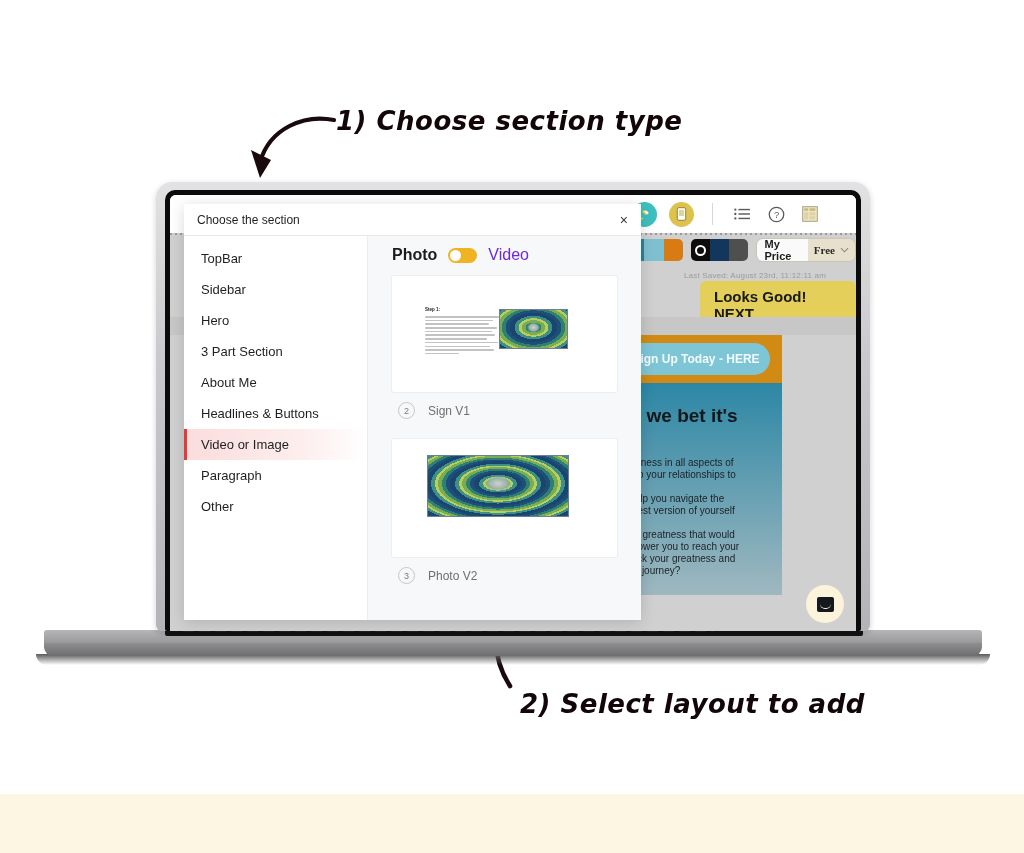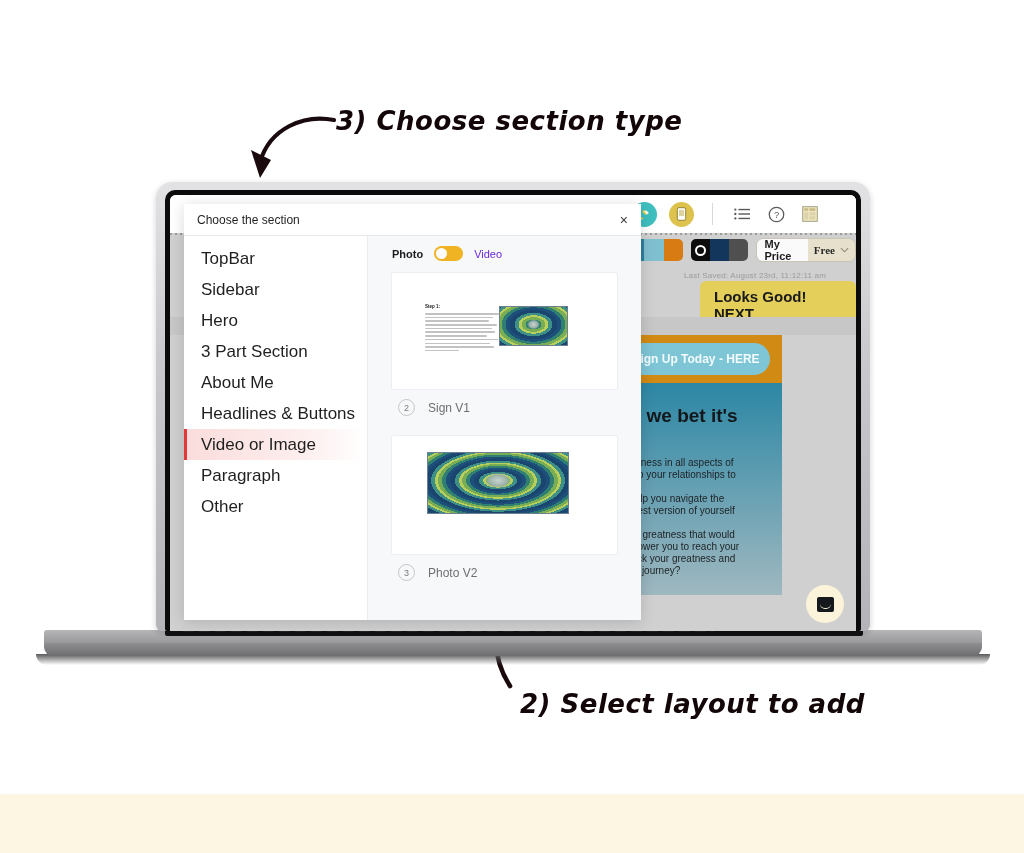--- a/index.html
+++ b/index.html
@@ -121,27 +121,27 @@
   .modal-header {
     height: 32px; flex: 0 0 32px; border-bottom: 1px solid #e8e8e8;
     display: flex; align-items: center; justify-content: space-between; padding: 0 13px;
   }
   .modal-title { font-size: 12px; color: #1f1f1f; }
   .modal-close { font-size: 14px; color: #3a3a3a; cursor: pointer; line-height: 1; }
   .modal-body { flex: 1; display: flex; min-height: 0; }
 
   .modal-sidebar { width: 184px; flex: 0 0 184px; background:#fff; border-right:1px solid #ececec; padding-top: 7px; }
   .sec-item { position: relative; height: 31px; display: flex; align-items: center; padding-left: 17px;
-     font-size: 17px; color: #1f1f1f; cursor: pointer; }
+     font-size: 13px; color: #1f1f1f; cursor: pointer; }
   .sec-item.active { background: linear-gradient(90deg,#fbdcdc 0%, #fdeeee 65%, #ffffff 100%); }
   .sec-item.active::before { content:""; position:absolute; left:0; top:0; bottom:0; width:3px; background:#e23a3a; }
 
   .modal-main { flex: 1; background: #f7f8fa; padding: 10px 24px 0 24px; overflow: hidden; }
   .pv-toggle-row { display:flex; align-items:center; gap:11px; margin-bottom: 12px; }
-  .pv-label { font-size: 11px; color:#1c1c1c; }
+  .pv-label { font-size: 16px; color:#1c1c1c; }
   .pv-label.sel { font-weight: bold; }
   .pv-label.unsel { color:#6d28d9; }
   .toggle { width: 29px; height: 15px; border-radius: 9px; background:#f0b323; position: relative; cursor:pointer;}
   .toggle::after { content:""; position:absolute; left:2px; top:2px; width:11px; height:11px; border-radius:50%; background:#fff; }
 
   .card { background:#fff; border-radius:2px; box-shadow:0 0 0 1px #eceef1; }
   .card.c1 { height: 116px; position:relative; }
   .card.c2 { height: 118px; position:relative; margin-top: 8px; }
   .card-caption { display:flex; align-items:center; gap:13px; padding: 10px 0 12px 6px; }
   .num-badge { width:17px; height:17px; border-radius:50%; border:1px solid #c6c6c6; color:#7b7b7b;
@@ -169,21 +169,21 @@
   .anno2 { left: 520px; top: 689px; font-size: 26px; }
   svg.arrow { position:absolute; overflow:visible; }
 </style>
 </head>
 <body>
 
 <div id="stage">
 
   <div class="bottom-band"></div>
 
-  <div class="anno anno1">3) Choose section type</div>
+  <div class="anno anno1">1) Choose section type</div>
   <svg class="arrow" style="left:248px; top:112px;" width="100" height="72" viewBox="0 0 100 72">
     <path d="M86 8 C 56 2, 22 16, 12 50" stroke="#1a0a0e" stroke-width="4.2" fill="none" stroke-linecap="round"></path>
     <path d="M12 66 L3 38 L23 48 Z" fill="#1a0a0e"></path>
   </svg>
 
   <div class="anno anno2">2) Select layout to add</div>
   <svg class="arrow" style="left:478px; top:540px;" width="90" height="150" viewBox="0 0 90 150">
     <path d="M32 146 C 10 112, 14 76, 48 34" stroke="#1a0a0e" stroke-width="4.6" fill="none" stroke-linecap="round"></path>
     <path d="M54 20 L42 52 L62 48 Z" fill="#1a0a0e"></path>
   </svg>

